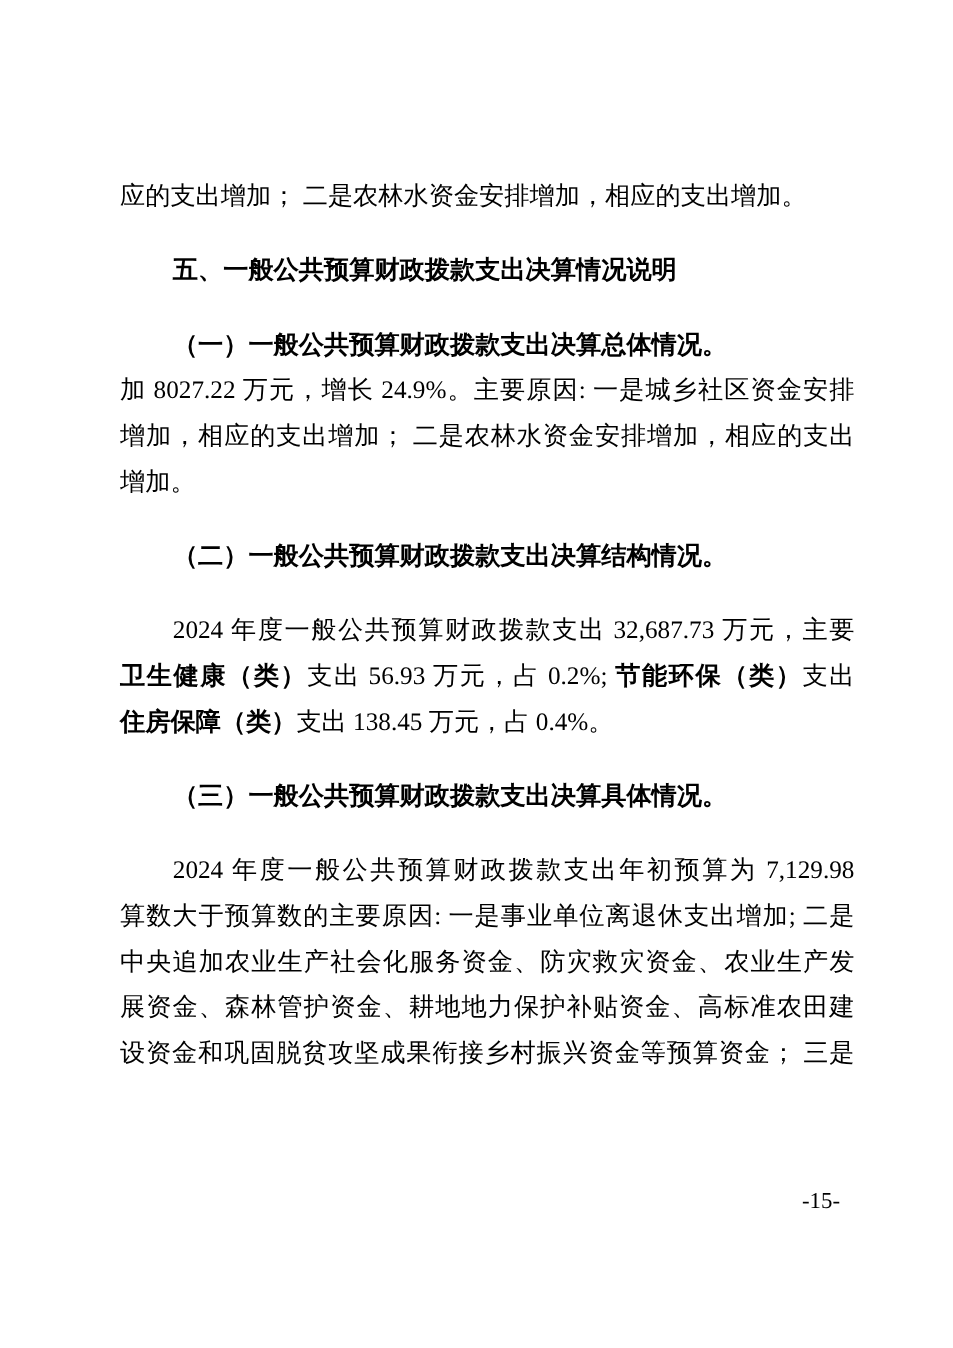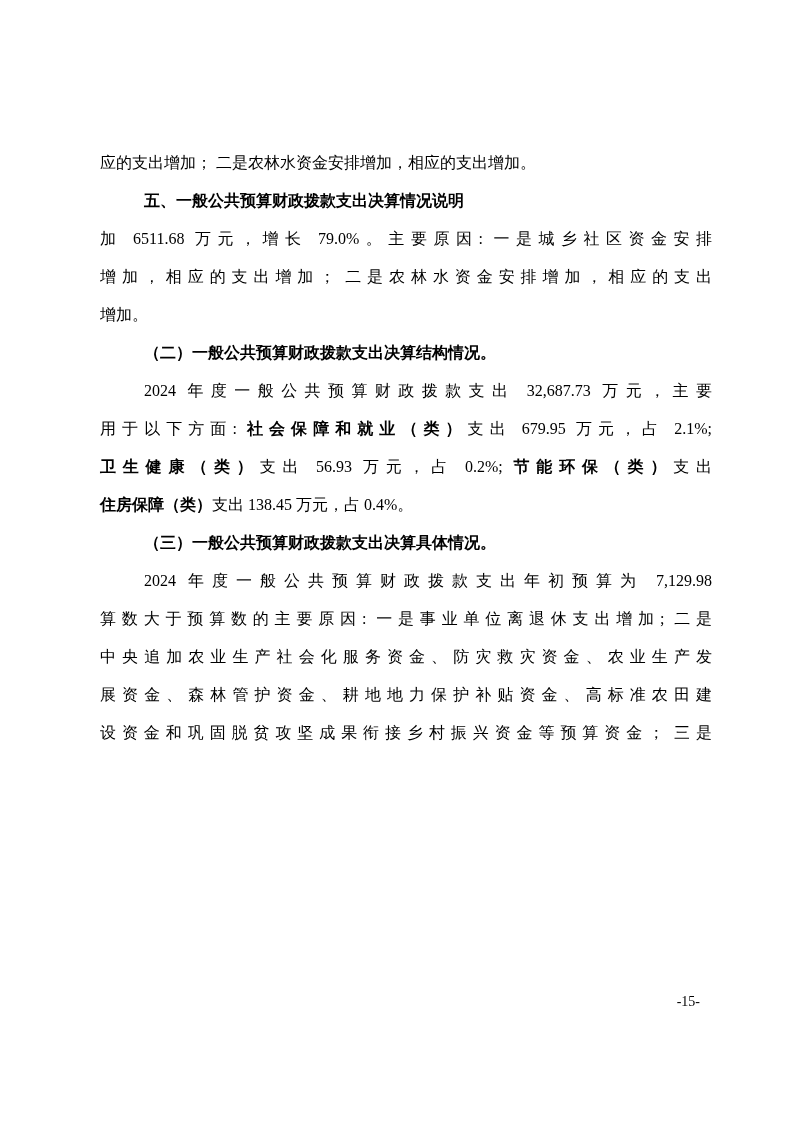--- a/index.html
+++ b/index.html
@@ -19,64 +19,65 @@
   }
   .content {
     position: absolute;
     left: 100px;
     top: 144px;
     width: 612px;
   }
   .line {
     height: 38px;
     line-height: 38px;
-    font-size: 16px;
+    font-size: 21px;
     text-align: left;
     white-space: normal;
   }
   .line.justify {
     text-align: justify;
     text-align-last: justify;
   }
   .line.indent {
     text-indent: 44px;
+    margin-top: 24px;
   }
   .line.heading-1 .seg,
   .line.heading-2 .seg {
     font-family: "Liberation Sans", "DejaVu Sans", sans-serif;
     font-weight: 700;
   }
   .seg.bold-term {
     font-family: "Liberation Sans", "DejaVu Sans", sans-serif;
     font-weight: 700;
   }
   .page-number {
     position: absolute;
     top: 990px;
     right: 94px;
     height: 24px;
     line-height: 24px;
-    font-size: 14px;
+    font-size: 19px;
     font-family: "Liberation Serif", "DejaVu Serif", serif;
     color: #000000;
   }
 </style>
 </head>
 <body>
 
 <div class="page">
   <div class="content" id="doc-lines">
       <div class="line body"><span class="seg">应的支出增加； 二是农林水资金安排增加，相应的支出增加。</span></div>
       <div class="line heading-1 indent"><span class="seg bold-term">五、一般公共预算财政拨款支出决算情况说明</span></div>
-      <div class="line body justify"><span class="seg">加 6511.68 万元，增长 79.0%。主要原因: 一是城乡社区资金安排</span></div>
+      <div class="line heading-2 indent"><span class="seg bold-term">（一）一般公共预算财政拨款支出决算总体情况。</span></div>
+      <div class="line body justify"><span class="seg">加 8027.22 万元，增长 24.9%。主要原因: 一是城乡社区资金安排</span></div>
       <div class="line body justify"><span class="seg">增加，相应的支出增加； 二是农林水资金安排增加，相应的支出</span></div>
       <div class="line body"><span class="seg">增加。</span></div>
       <div class="line heading-2 indent"><span class="seg bold-term">（二）一般公共预算财政拨款支出决算结构情况。</span></div>
       <div class="line body indent justify"><span class="seg">2024 年度一般公共预算财政拨款支出 32,687.73 万元，主要</span></div>
-      <div class="line body justify"><span class="seg">用于以下方面: </span><span class="seg bold-term">社会保障和就业（类）</span><span class="seg">支出 679.95 万元，占 2.1%;</span></div>
       <div class="line body justify"><span class="seg bold-term">卫生健康（类）</span><span class="seg">支出 56.93 万元，占 0.2%; </span><span class="seg bold-term">节能环保（类）</span><span class="seg">支出</span></div>
       <div class="line body"><span class="seg bold-term">住房保障（类）</span><span class="seg">支出 138.45 万元，占 0.4%。</span></div>
       <div class="line heading-2 indent"><span class="seg bold-term">（三）一般公共预算财政拨款支出决算具体情况。</span></div>
       <div class="line body indent justify"><span class="seg">2024 年度一般公共预算财政拨款支出年初预算为 7,129.98</span></div>
       <div class="line body justify"><span class="seg">算数大于预算数的主要原因: 一是事业单位离退休支出增加; 二是</span></div>
       <div class="line body justify"><span class="seg">中央追加农业生产社会化服务资金、防灾救灾资金、农业生产发</span></div>
       <div class="line body justify"><span class="seg">展资金、森林管护资金、耕地地力保护补贴资金、高标准农田建</span></div>
       <div class="line body justify"><span class="seg">设资金和巩固脱贫攻坚成果衔接乡村振兴资金等预算资金； 三是</span></div>
     </div>
   <div class="page-number">-15-</div>

